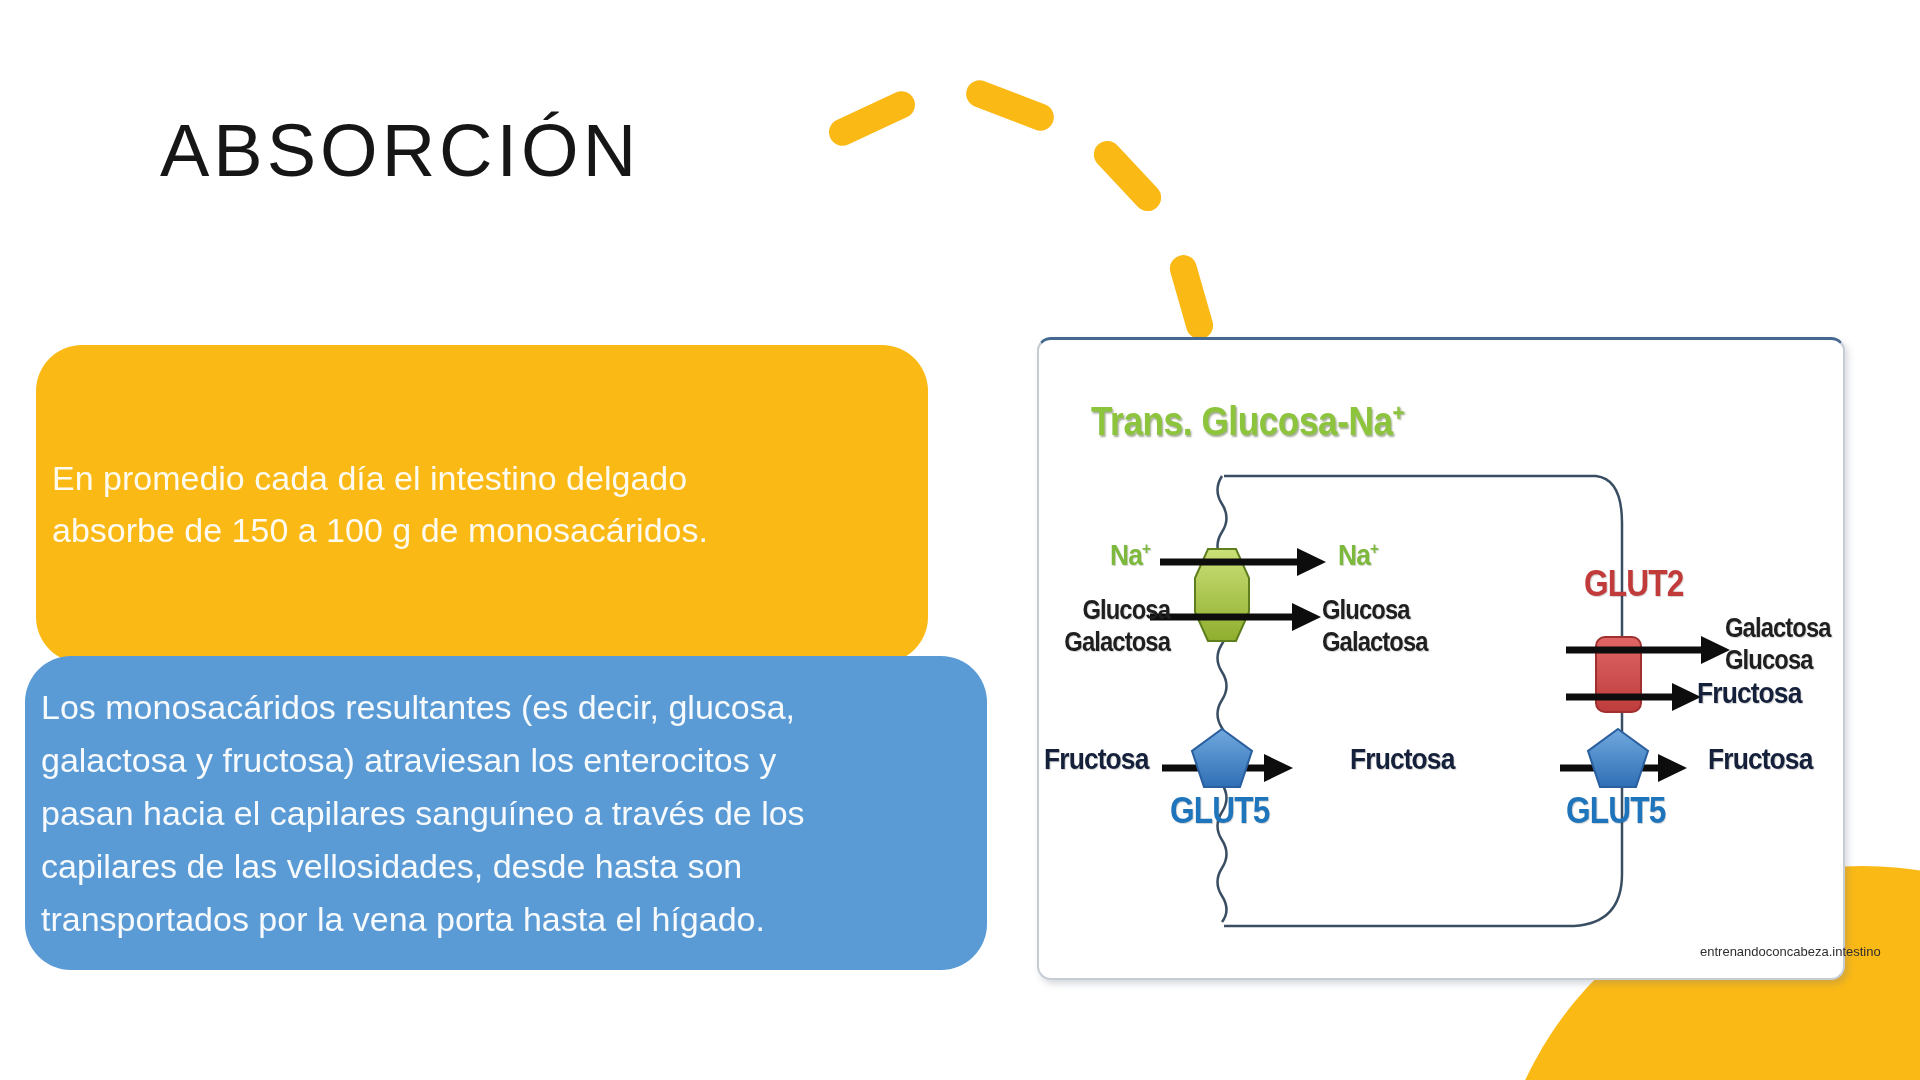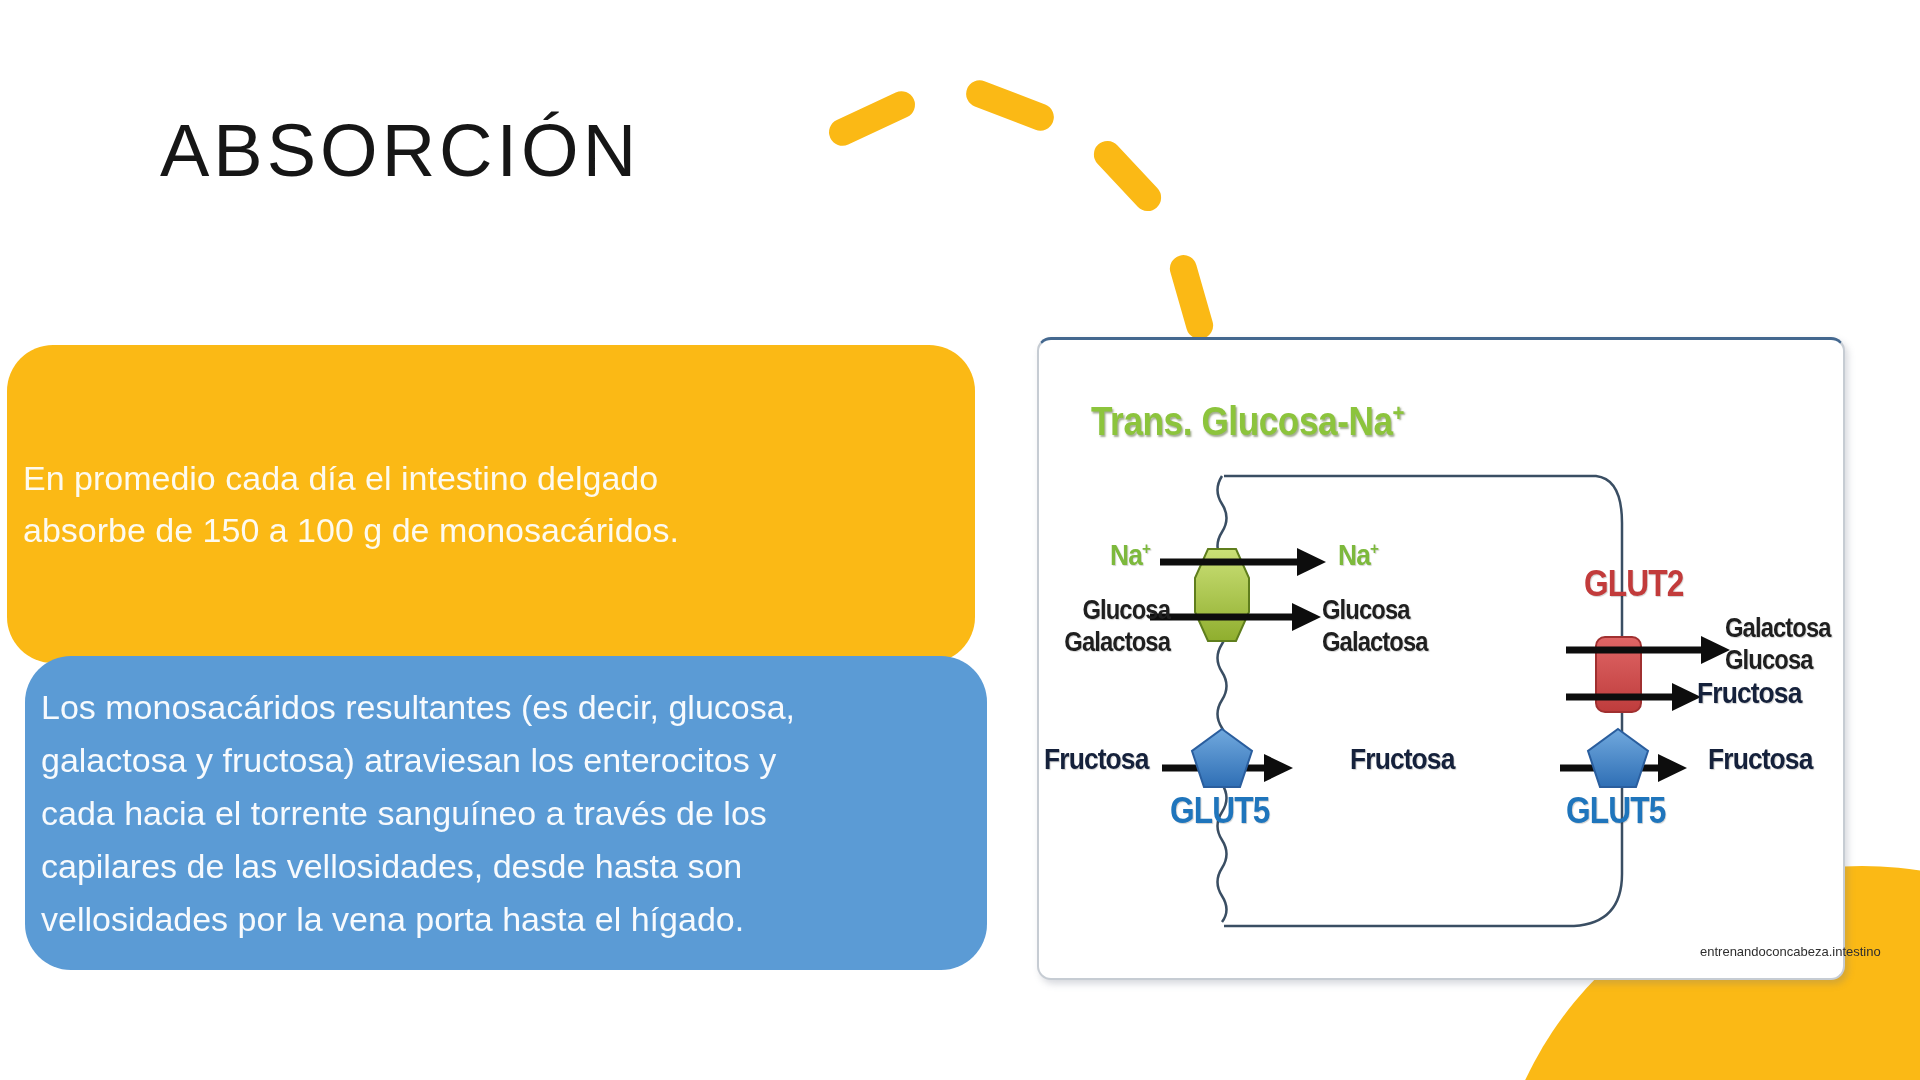--- a/index.html
+++ b/index.html
@@ -28,21 +28,21 @@
     border-radius:50%; background:#FBB915; z-index:1;
   }
 
   
   .callout {
     position:absolute; box-sizing:border-box; border-radius:46px;
     display:flex; flex-direction:column; justify-content:center;
     padding:0 16px; z-index:2;
   }
   .callout-orange {
-    left:7px; top:345px; width:968px; height:318px; background:#FBB915;
+    left:36px; top:345px; width:892px; height:318px; background:#FBB915;
     color:#FDFAF0; font-size:34px; line-height:52px;
   }
   .callout-blue {
     left:25px; top:656px; width:962px; height:314px; background:#5B9BD5;
     color:#F7FAFD; font-size:34px; line-height:53px;
   }
   .callout div { white-space:nowrap; }
 
   
   .diagram-panel {
@@ -106,23 +106,23 @@
   <div class="corner-circle"></div>
 
   <div class="callout callout-orange">
     <div>En promedio cada día el intestino delgado</div>
     <div>absorbe de 150 a 100 g de monosacáridos.</div>
   </div>
 
   <div class="callout callout-blue">
     <div>Los monosacáridos resultantes (es decir, glucosa,</div>
     <div>galactosa y fructosa) atraviesan los enterocitos y</div>
-    <div>cada hacia el torrente sanguíneo a través de los</div>
+    <div>pasan hacia el capilares sanguíneo a través de los</div>
     <div>capilares de las vellosidades, desde hasta son</div>
-    <div>vellosidades por la vena porta hasta el hígado.</div>
+    <div>transportados por la vena porta hasta el hígado.</div>
   </div>
 
   <div class="diagram-panel"></div>
 
   <svg class="diagram-svg" viewBox="0 0 1920 1080" xmlns="http://www.w3.org/2000/svg">
     <defs>
       <linearGradient id="gradHex" x1="0" y1="0" x2="0" y2="1">
         <stop offset="0" stop-color="#CBE077"></stop>
           <stop offset="1" stop-color="#8FAE2E"></stop>
       </linearGradient>

